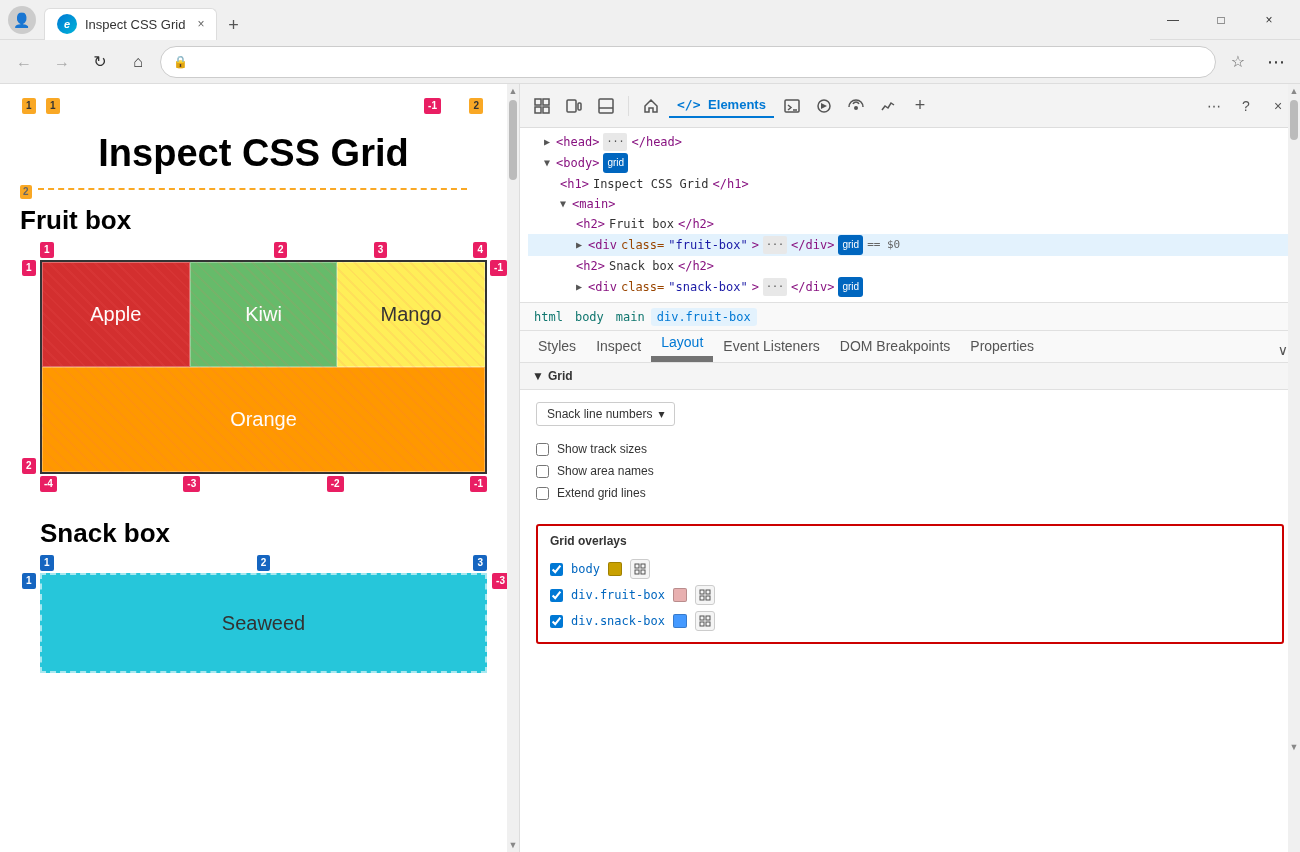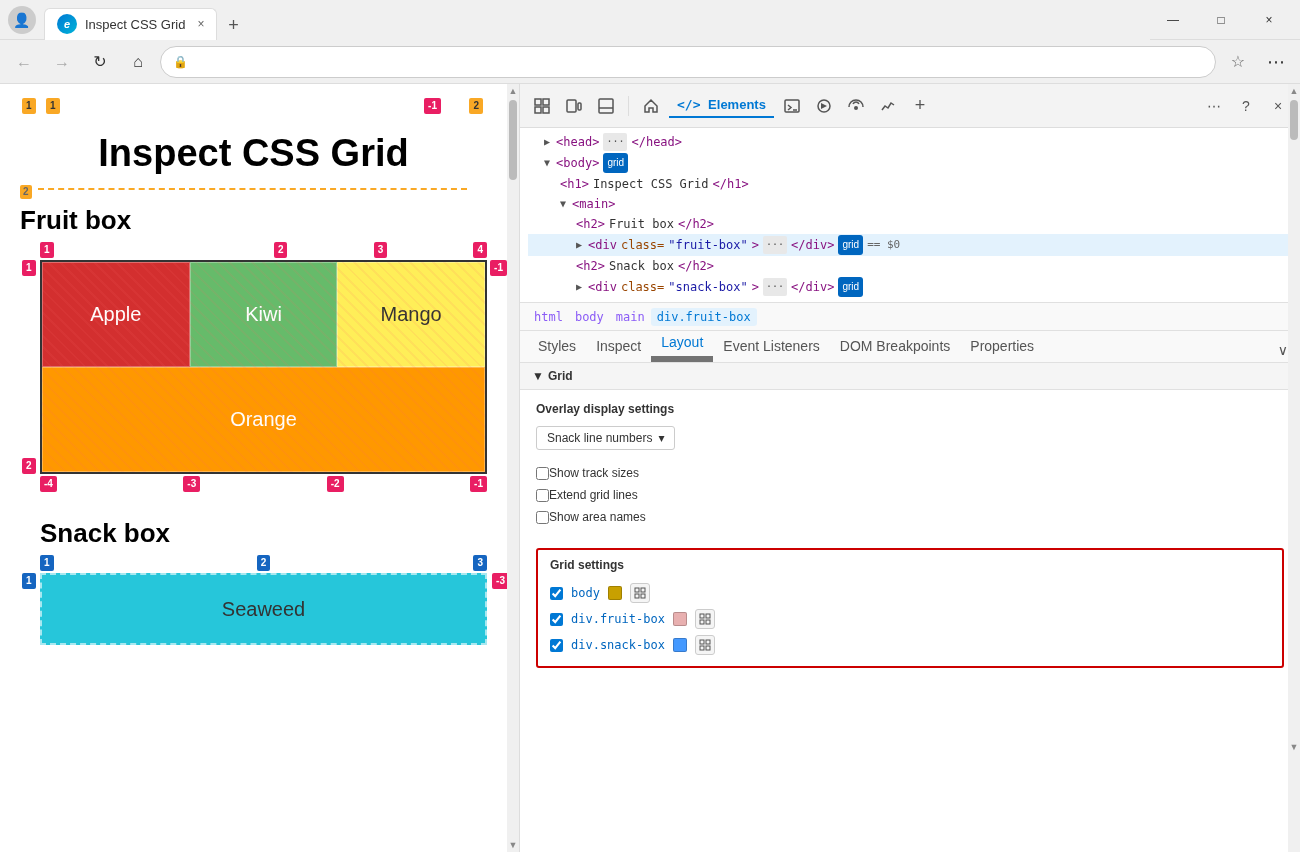--- a/index.html
+++ b/index.html
@@ -91,21 +91,21 @@
     }
     .cell-apple { background: #d32f2f; color: #fff; }
     .cell-kiwi { background: #66bb6a; color: #fff; }
     .cell-mango { background: #ffee58; color: #333; }
     .cell-orange { background: #ff9800; color: #fff; grid-column: 1 / 4; }
 
     
     .snack-grid {
       display: grid;
       grid-template-columns: 1fr;
-      height: 72px;
+      height: 100px;
     }
     .cell-seaweed {
       background: #26c6da;
       display: flex; align-items: center; justify-content: center;
       font-size: 20px; font-weight: 500;
       color: #333;
       border: 2px dashed rgba(255,255,255,0.6);
     }
 
     
@@ -178,21 +178,21 @@
       height: 28px;
       background: #f9f9f9;
       border-bottom: 1px solid #e0e0e0;
       display: flex;
       align-items: center;
       padding: 0 8px;
       gap: 0;
       font-size: 12px;
       font-family: 'Consolas', monospace;
     }
-    .bc-item { color: #8b5cf6; padding: 2px 6px; cursor: pointer; border-radius: 3px; }
+    .bc-item { color: #0f766e; padding: 2px 6px; cursor: pointer; border-radius: 3px; }
     .bc-item.active { background: #e3f2fd; color: #0078d4; }
     .bc-sep { color: #aaa; }
 
     
     .dt-tabs {
       height: 32px;
       background: #f9f9f9;
       border-bottom: 1px solid #e0e0e0;
       display: flex;
       align-items: flex-end;
@@ -237,21 +237,21 @@
       padding: 4px 10px;
       border: 1px solid #ccc;
       border-radius: 3px;
       background: #fff;
       font-size: 12px; color: #333;
       cursor: pointer;
       width: fit-content;
       margin-bottom: 12px;
     }
     .checkbox-row {
-      display: flex; align-items: center; 
+      display: flex; align-items: center; gap: 8px;
       padding: 4px 0;
       font-size: 12px; color: #333;
       cursor: pointer;
     }
     .checkbox-row input[type=checkbox] {
       width: 13px; height: 13px; cursor: pointer;
       accent-color: #0078d4;
     }
 
     
@@ -615,43 +615,42 @@
     </div>
 
     <div class="layout-panel">
 
       <div class="panel-section-header">
         <span>▼</span>
         <span>Grid</span>
       </div>
 
       <div class="panel-section-content">
-        <div class="settings-label">Overlay display settings</div>
 
         <div class="dropdown-btn">
           <span>Snack line numbers</span>
           <span>▾</span>
         </div>
 
         <label class="checkbox-row">
           <input type="checkbox" style="">
           <span>Show track sizes</span>
         </label>
         <label class="checkbox-row">
           <input type="checkbox" style="">
-          <span>Extend grid lines</span>
+          <span>Show area names</span>
         </label>
         <label class="checkbox-row">
           <input type="checkbox" style="">
-          <span>Show area names</span>
+          <span>Extend grid lines</span>
         </label>
       </div>
 
       <div class="overlays-box">
-        <div class="overlays-title">Grid settings</div>
+        <div class="overlays-title">Grid overlays</div>
 
         <div class="overlay-row">
           <input type="checkbox" checked="" style="">
           <span class="overlay-label">body</span>
           <span class="color-swatch" style="background:#c8a000;"></span>
           <div class="overlay-inspect-btn">
             <svg width="12" height="12" viewBox="0 0 12 12">
               <rect x="1" y="1" width="4" height="4" fill="none" stroke="#555" stroke-width="1"></rect>
               <rect x="7" y="1" width="4" height="4" fill="none" stroke="#555" stroke-width="1"></rect>
               <rect x="1" y="7" width="4" height="4" fill="none" stroke="#555" stroke-width="1"></rect>

